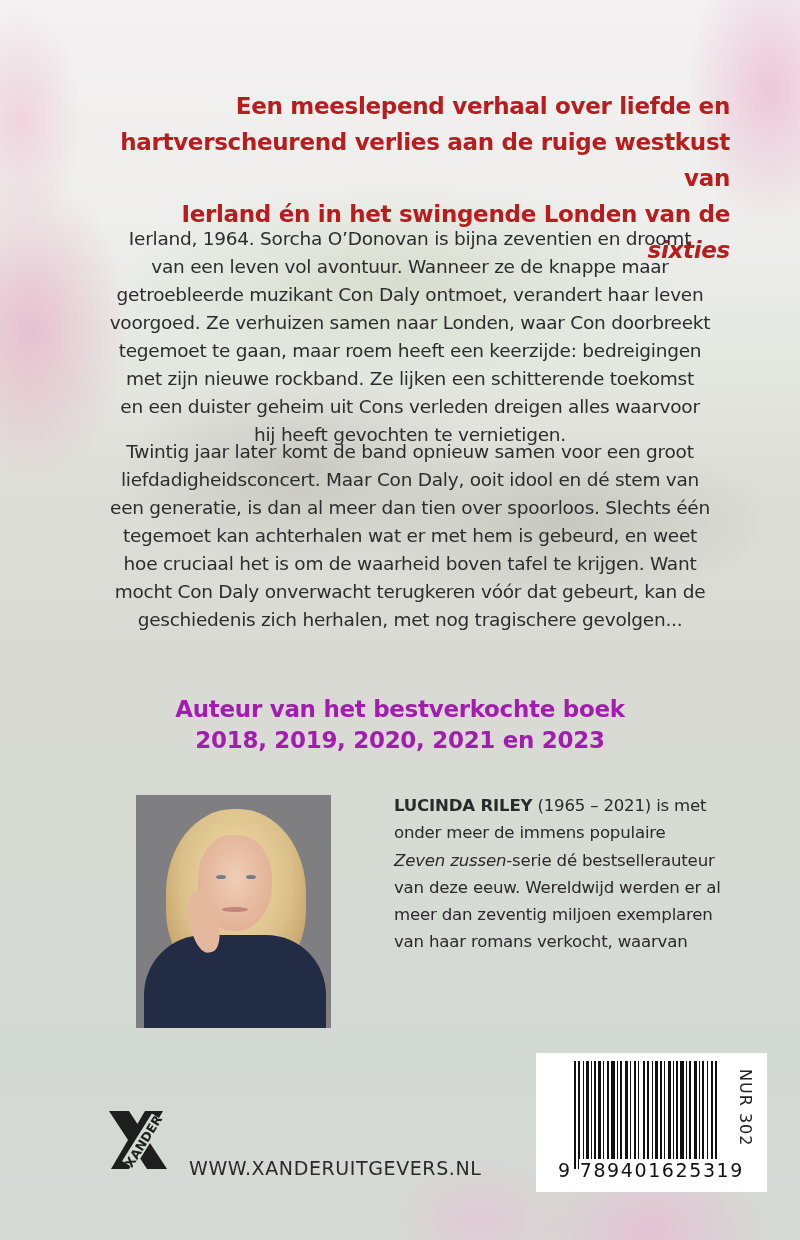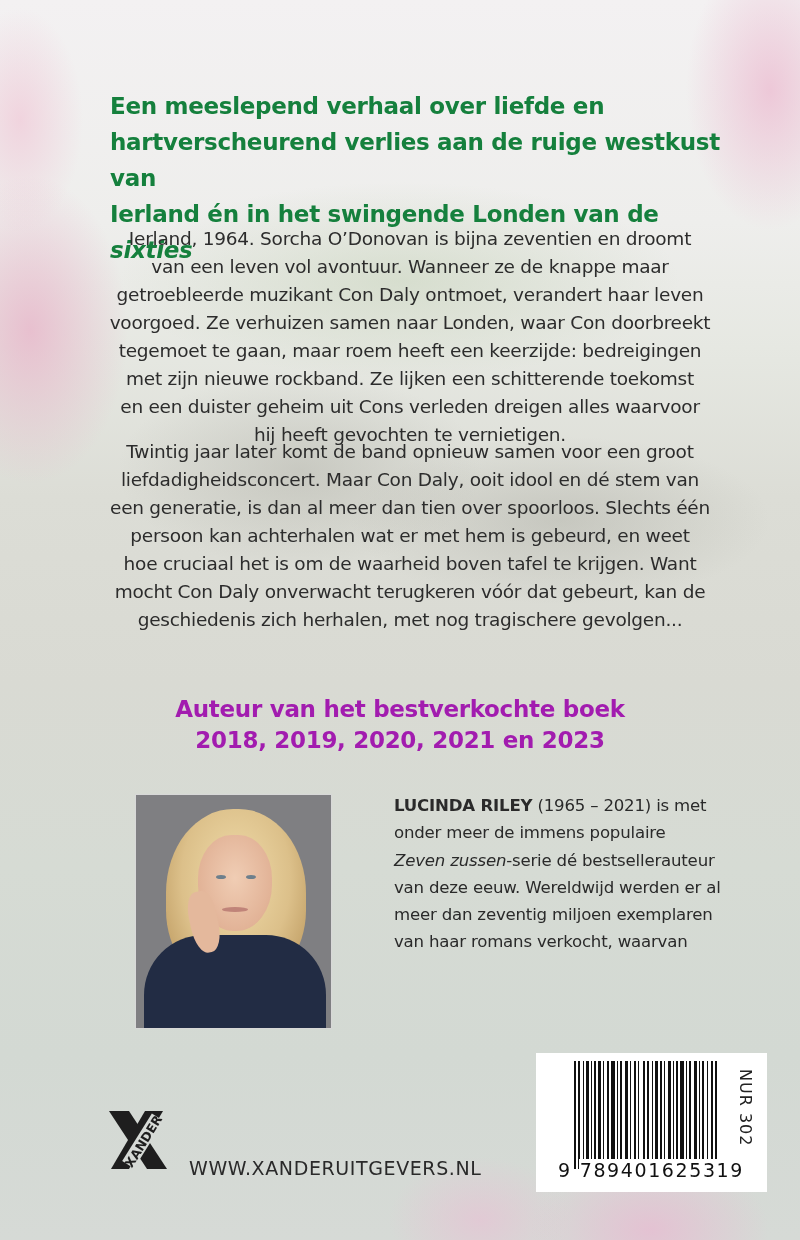--- a/index.html
+++ b/index.html
@@ -20,22 +20,22 @@
         radial-gradient(ellipse 130px 90px at 480px 1220px, rgba(230,195,212,0.7), rgba(230,195,212,0) 70%),
         radial-gradient(ellipse 260px 140px at 300px 470px, rgba(160,160,150,0.35), rgba(160,160,150,0) 70%),
         radial-gradient(ellipse 300px 120px at 560px 520px, rgba(150,150,140,0.30), rgba(150,150,140,0) 70%),
         radial-gradient(ellipse 400px 140px at 400px 280px, rgba(190,205,175,0.45), rgba(190,205,175,0) 70%),
         linear-gradient(180deg, #f3f1f2 0%, #eeeeec 18%, #e6e8e2 28%, #dcddd6 40%, #d9dad3 55%, #d6dbd4 70%, #d3d9d3 85%, #d6dad6 100%);
     }
     .content { position: absolute; inset: 0; }
 
     .tagline {
       position: absolute; left: 110px; width: 620px; top: 88px;
-      text-align: left;
-      color: #15803d;
+      text-align: right;
+      color: #b91c1c;
       font-family: "DejaVu Sans", sans-serif;
       font-weight: bold;
       font-size: 23px; line-height: 36px;
       letter-spacing: -0.3px;
     }
     .tagline .line { display: block; }
     .tagline em { font-style: italic; }
 
     .blurb {
       position: absolute; left: 95px; width: 630px;
@@ -161,21 +161,21 @@
     <span class="line">tegemoet te gaan, maar roem heeft een keerzijde: bedreigingen</span>
     <span class="line">met zijn nieuwe rockband. Ze lijken een schitterende toekomst</span>
     <span class="line">en een duister geheim uit Cons verleden dreigen alles waarvoor</span>
     <span class="line">hij heeft gevochten te vernietigen.</span>
   </div>
 
   <div class="blurb blurb-2">
     <span class="line">Twintig jaar later komt de band opnieuw samen voor een groot</span>
     <span class="line">liefdadigheidsconcert. Maar Con Daly, ooit idool en dé stem van</span>
     <span class="line">een generatie, is dan al meer dan tien over spoorloos. Slechts één</span>
-    <span class="line">persoon kan achterhalen wat er met hem is gebeurd, en weet</span>
+    <span class="line">tegemoet kan achterhalen wat er met hem is gebeurd, en weet</span>
     <span class="line">hoe cruciaal het is om de waarheid boven tafel te krijgen. Want</span>
     <span class="line">mocht Con Daly onverwacht terugkeren vóór dat gebeurt, kan de</span>
     <span class="line">geschiedenis zich herhalen, met nog tragischere gevolgen...</span>
   </div>
 
   <div class="award">
     <span class="line">Auteur van het bestverkochte boek</span>
     <span class="line">2018, 2019, 2020, 2021 en 2023</span>
   </div>
 

